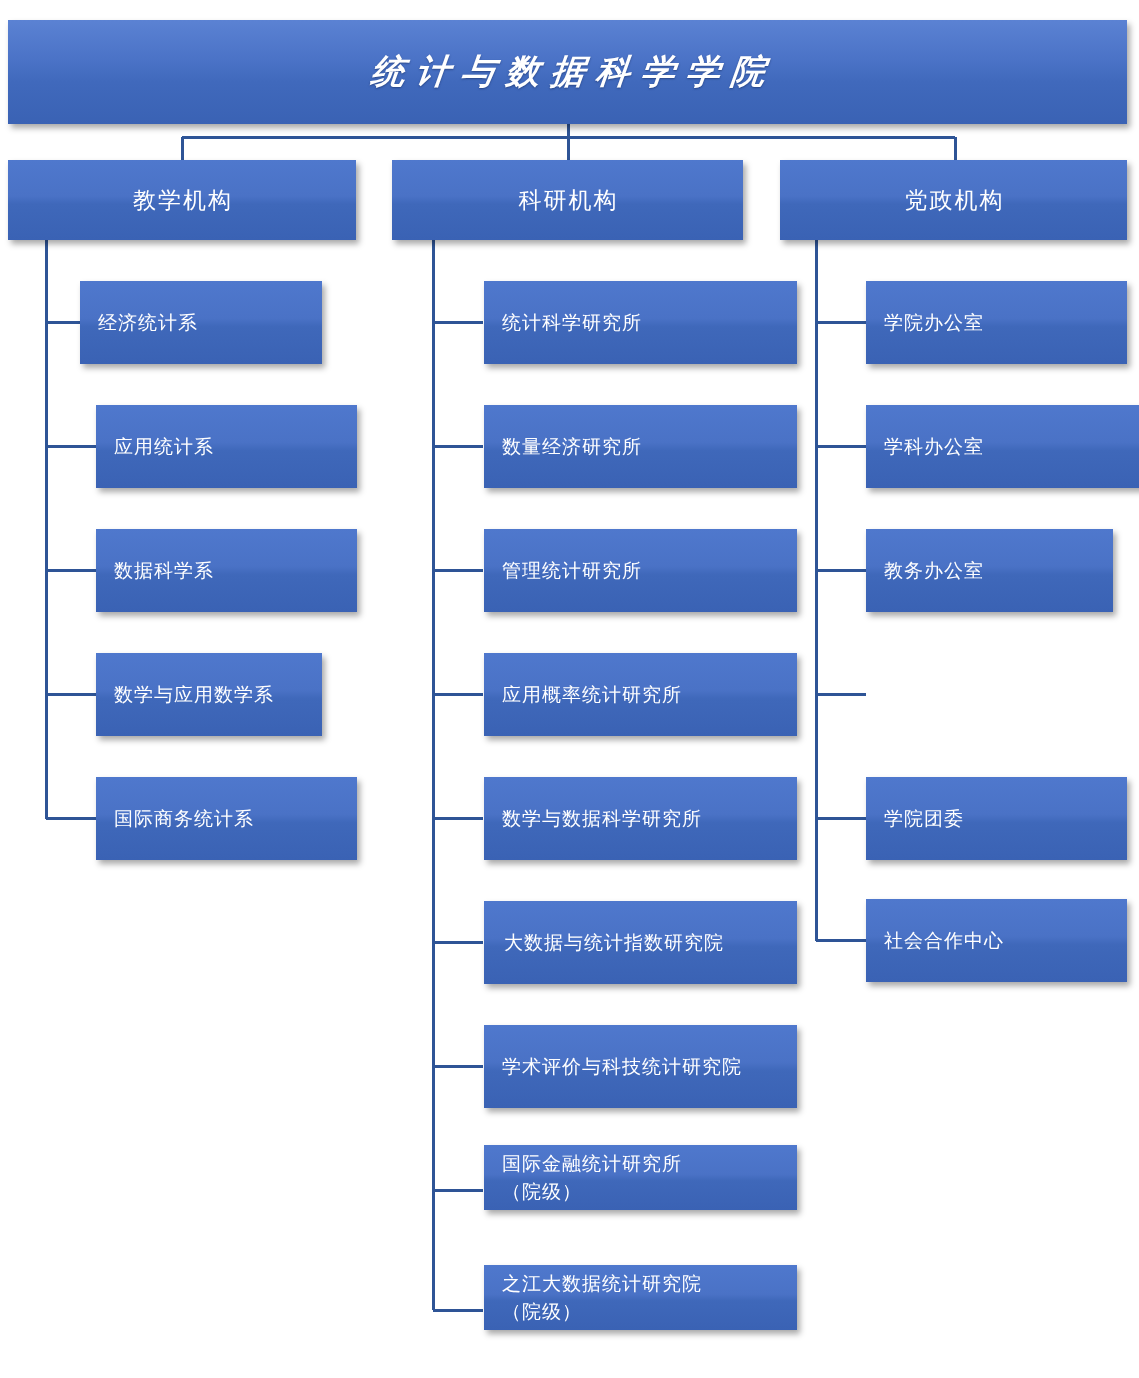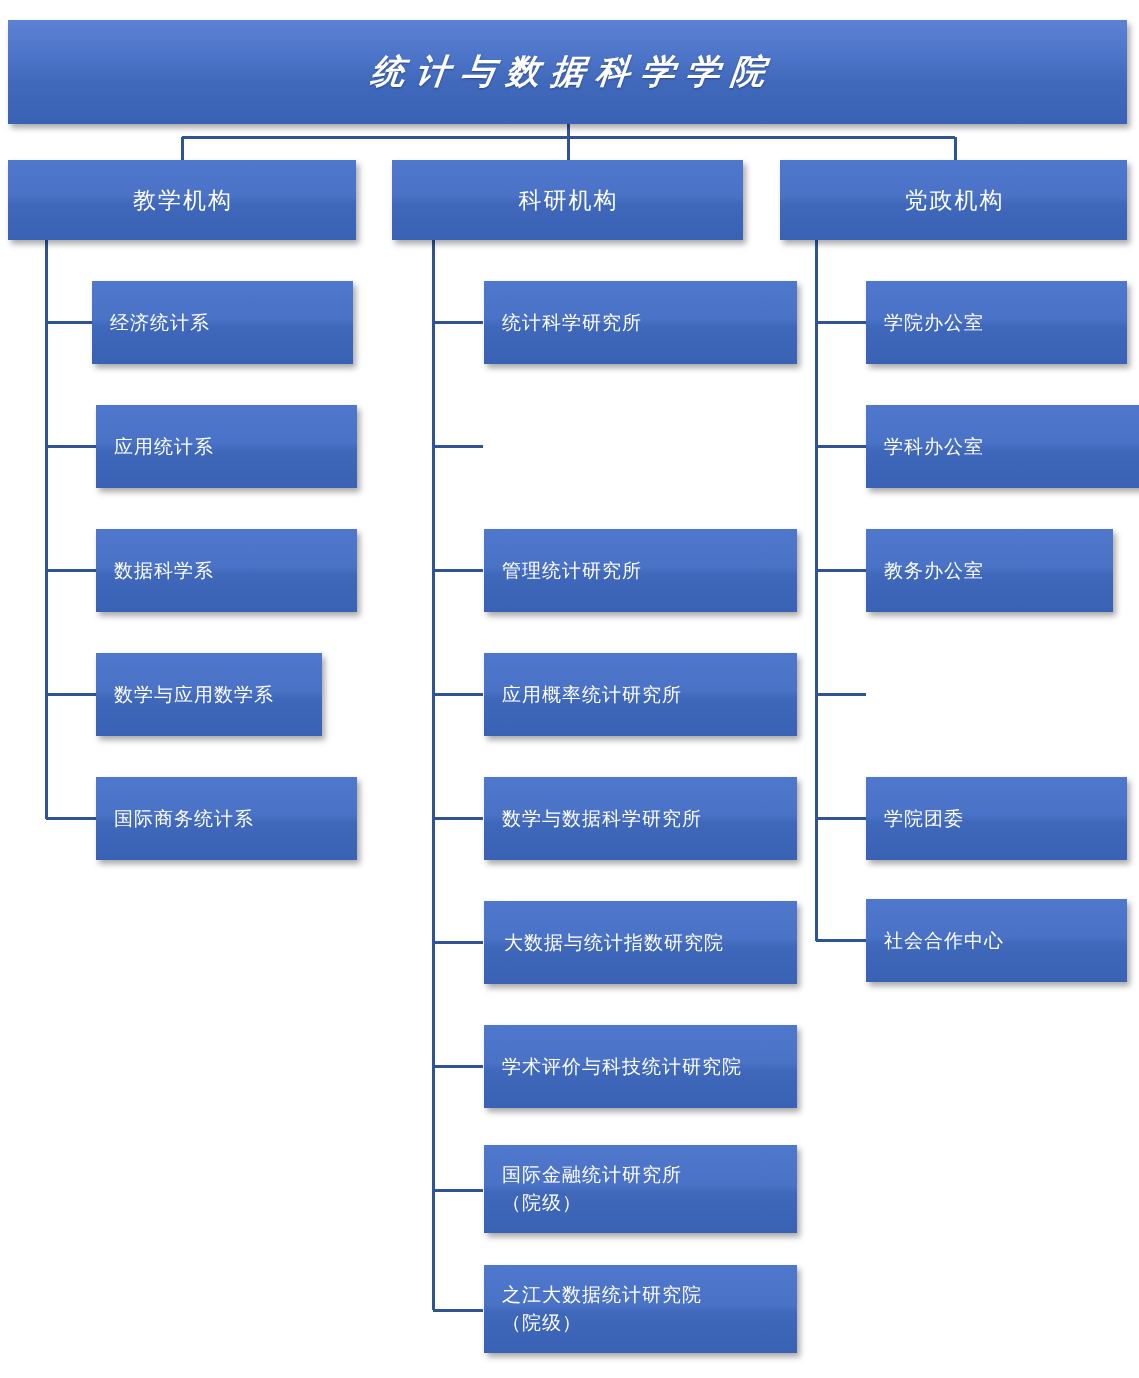--- a/index.html
+++ b/index.html
@@ -75,21 +75,21 @@
     white-space: nowrap;
   }
 
   
   .node.leaf {
     height: 83px;
     justify-content: flex-start;
     padding-left: 18px;
   }
   .node.leaf.two-line {
-    height: 88px;
+    height: 65px;
     align-items: center;
   }
   .leaf-label {
     font-size: 19px;
     line-height: 1.45;
     letter-spacing: 1px;
     color: #ffffff;
     white-space: pre-line;
   }
 </style>
@@ -138,21 +138,21 @@
   </svg>
 
   <div class="node root">
     <span class="root-title">统计与数据科学学院</span>
   </div>
 
   <div class="node category" style="left:8px; top:160px; width:348px;">
     <span class="category-label">教学机构</span>
   </div>
 
-  <div class="node leaf" style="left:92px; top:281px; width:261px;">
+  <div class="node leaf" style="left:80px; top:281px; width:242px;">
     <span class="leaf-label">经济统计系</span>
   </div>
   <div class="node leaf" style="left:96px; top:405px; width:261px;">
     <span class="leaf-label">应用统计系</span>
   </div>
   <div class="node leaf" style="left:96px; top:529px; width:261px;align-items:center;">
     <span class="leaf-label">数据科学系</span>
   </div>
   <div class="node leaf" style="left:96px; top:653px; width:226px;">
     <span class="leaf-label">数学与应用数学系</span>
@@ -160,20 +160,23 @@
   <div class="node leaf" style="left:96px; top:777px; width:261px;">
     <span class="leaf-label">国际商务统计系</span>
   </div>
 
   <div class="node category" style="left:392px; top:160px; width:351px;">
     <span class="category-label">科研机构</span>
   </div>
 
   <div class="node leaf" style="left:484px; top:281px; width:313px;">
     <span class="leaf-label">统计科学研究所</span>
+  </div>
+  <div class="node leaf" style="left:484px; top:405px; width:313px;">
+    <span class="leaf-label">数量经济研究所</span>
   </div>
   <div class="node leaf" style="left:484px; top:529px; width:313px;">
     <span class="leaf-label">管理统计研究所</span>
   </div>
   <div class="node leaf" style="left:484px; top:653px; width:313px;">
     <span class="leaf-label">应用概率统计研究所</span>
   </div>
   <div class="node leaf" style="left:484px; top:777px; width:313px;">
     <span class="leaf-label">数学与数据科学研究所</span>
   </div>

